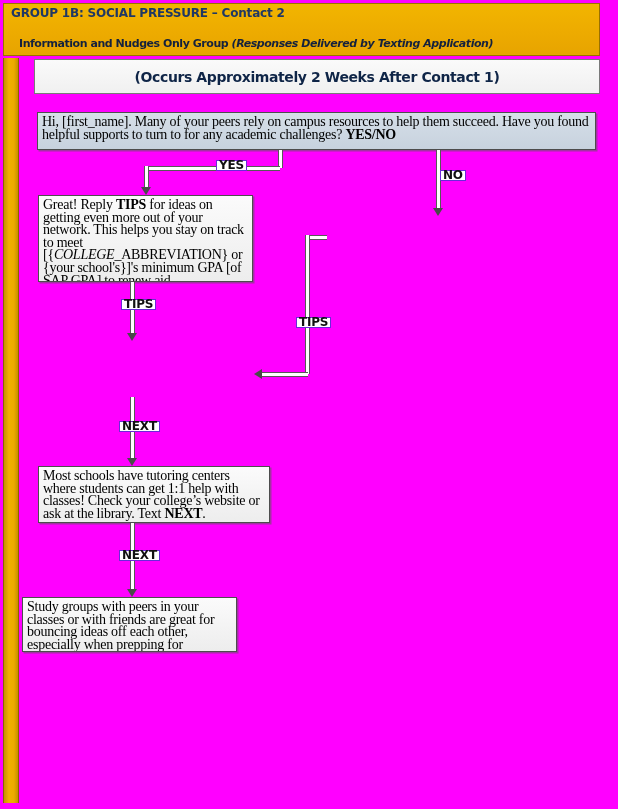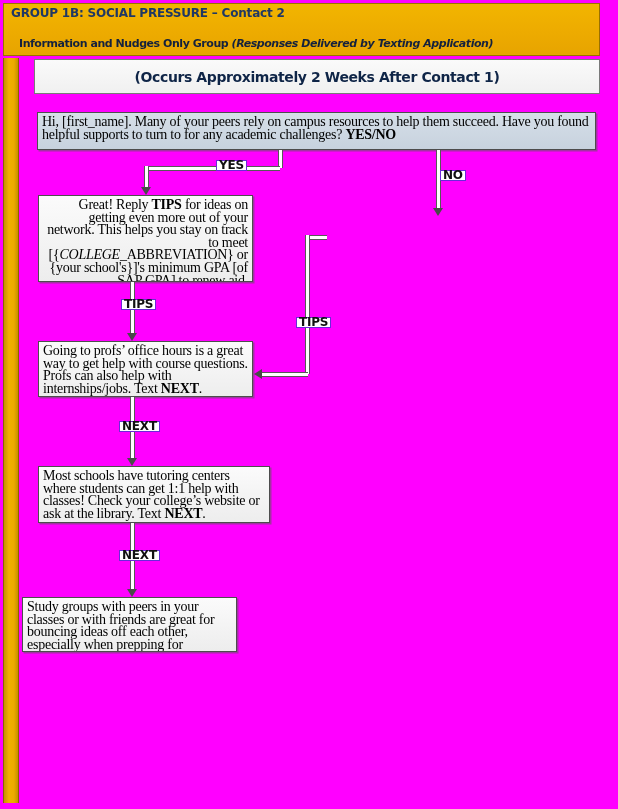--- a/index.html
+++ b/index.html
@@ -130,21 +130,21 @@
   .fbox.whiteish {
     background: #F2F2F2;
     background-image: linear-gradient(180deg,#FBFBFB 0%, #EDEDED 100%);
   }
   .fbox b { font-weight: bold; }
   .fbox i { font-style: italic; }
   .fbox u { text-decoration: underline; }
 
   
   #box-intro   { left: 17px;  top: 17px;  width: 559px; height: 38px; }
-  #box-yes     { left: 18px;  top: 100px; width: 215px; height: 87px; text-align: right; }
+  #box-yes     { left: 18px;  top: 100px; width: 215px; height: 87px; }
   #box-no      { left: 305px; top: 121px; width: 265px; height: 55px; }
   #box-prof    { left: 18px;  top: 246px; width: 215px; height: 56px; }
   #box-tutor   { left: 18px;  top: 371px; width: 232px; height: 57px; }
   #box-study   { left: 2px;  top: 502px; width: 215px; height: 55px; }
 
   
   .vline {
     position: absolute;
     width: 3px;
     background: #FFFFFF;
@@ -208,23 +208,20 @@
 
     <div class="fbox blueish" id="box-intro">
       <span>Hi, [first_name]. Many of your peers rely on campus resources to help them succeed. Have you found helpful supports to turn to for any academic challenges? </span><b>YES/NO</b>
     </div>
 
     <div class="fbox whiteish" id="box-yes">
       <span>Great! Reply <b>TIPS</b> for ideas on getting even more out of your network. This helps you stay on track to meet [{<i>COLLEGE</i>_ABBREVIATION} or {your school's}]'s minimum GPA [of SAP GPA] to <u>renew aid</u>.</span>
     </div>
 
 
-    <div class="fbox whiteish" id="box-prof">
-      <span>Going to profs’ office hours is a great way to get help with course questions. Profs can also help with internships/jobs. Text <b>NEXT</b>.</span>
-    </div>
 
     <div class="fbox whiteish" id="box-tutor">
       <span>Most schools have tutoring centers where students can get 1:1 help with classes! Check your college’s website or ask at the library. Text <b>NEXT</b>.</span>
     </div>
 
     <div class="fbox whiteish" id="box-study">
       <span>Study groups with peers in your classes or with friends are great for bouncing ideas off each other, especially when prepping for midterms.</span>
     </div>
 
     <div class="vline" style="left:258px; top:55px; height:18px;"></div>

